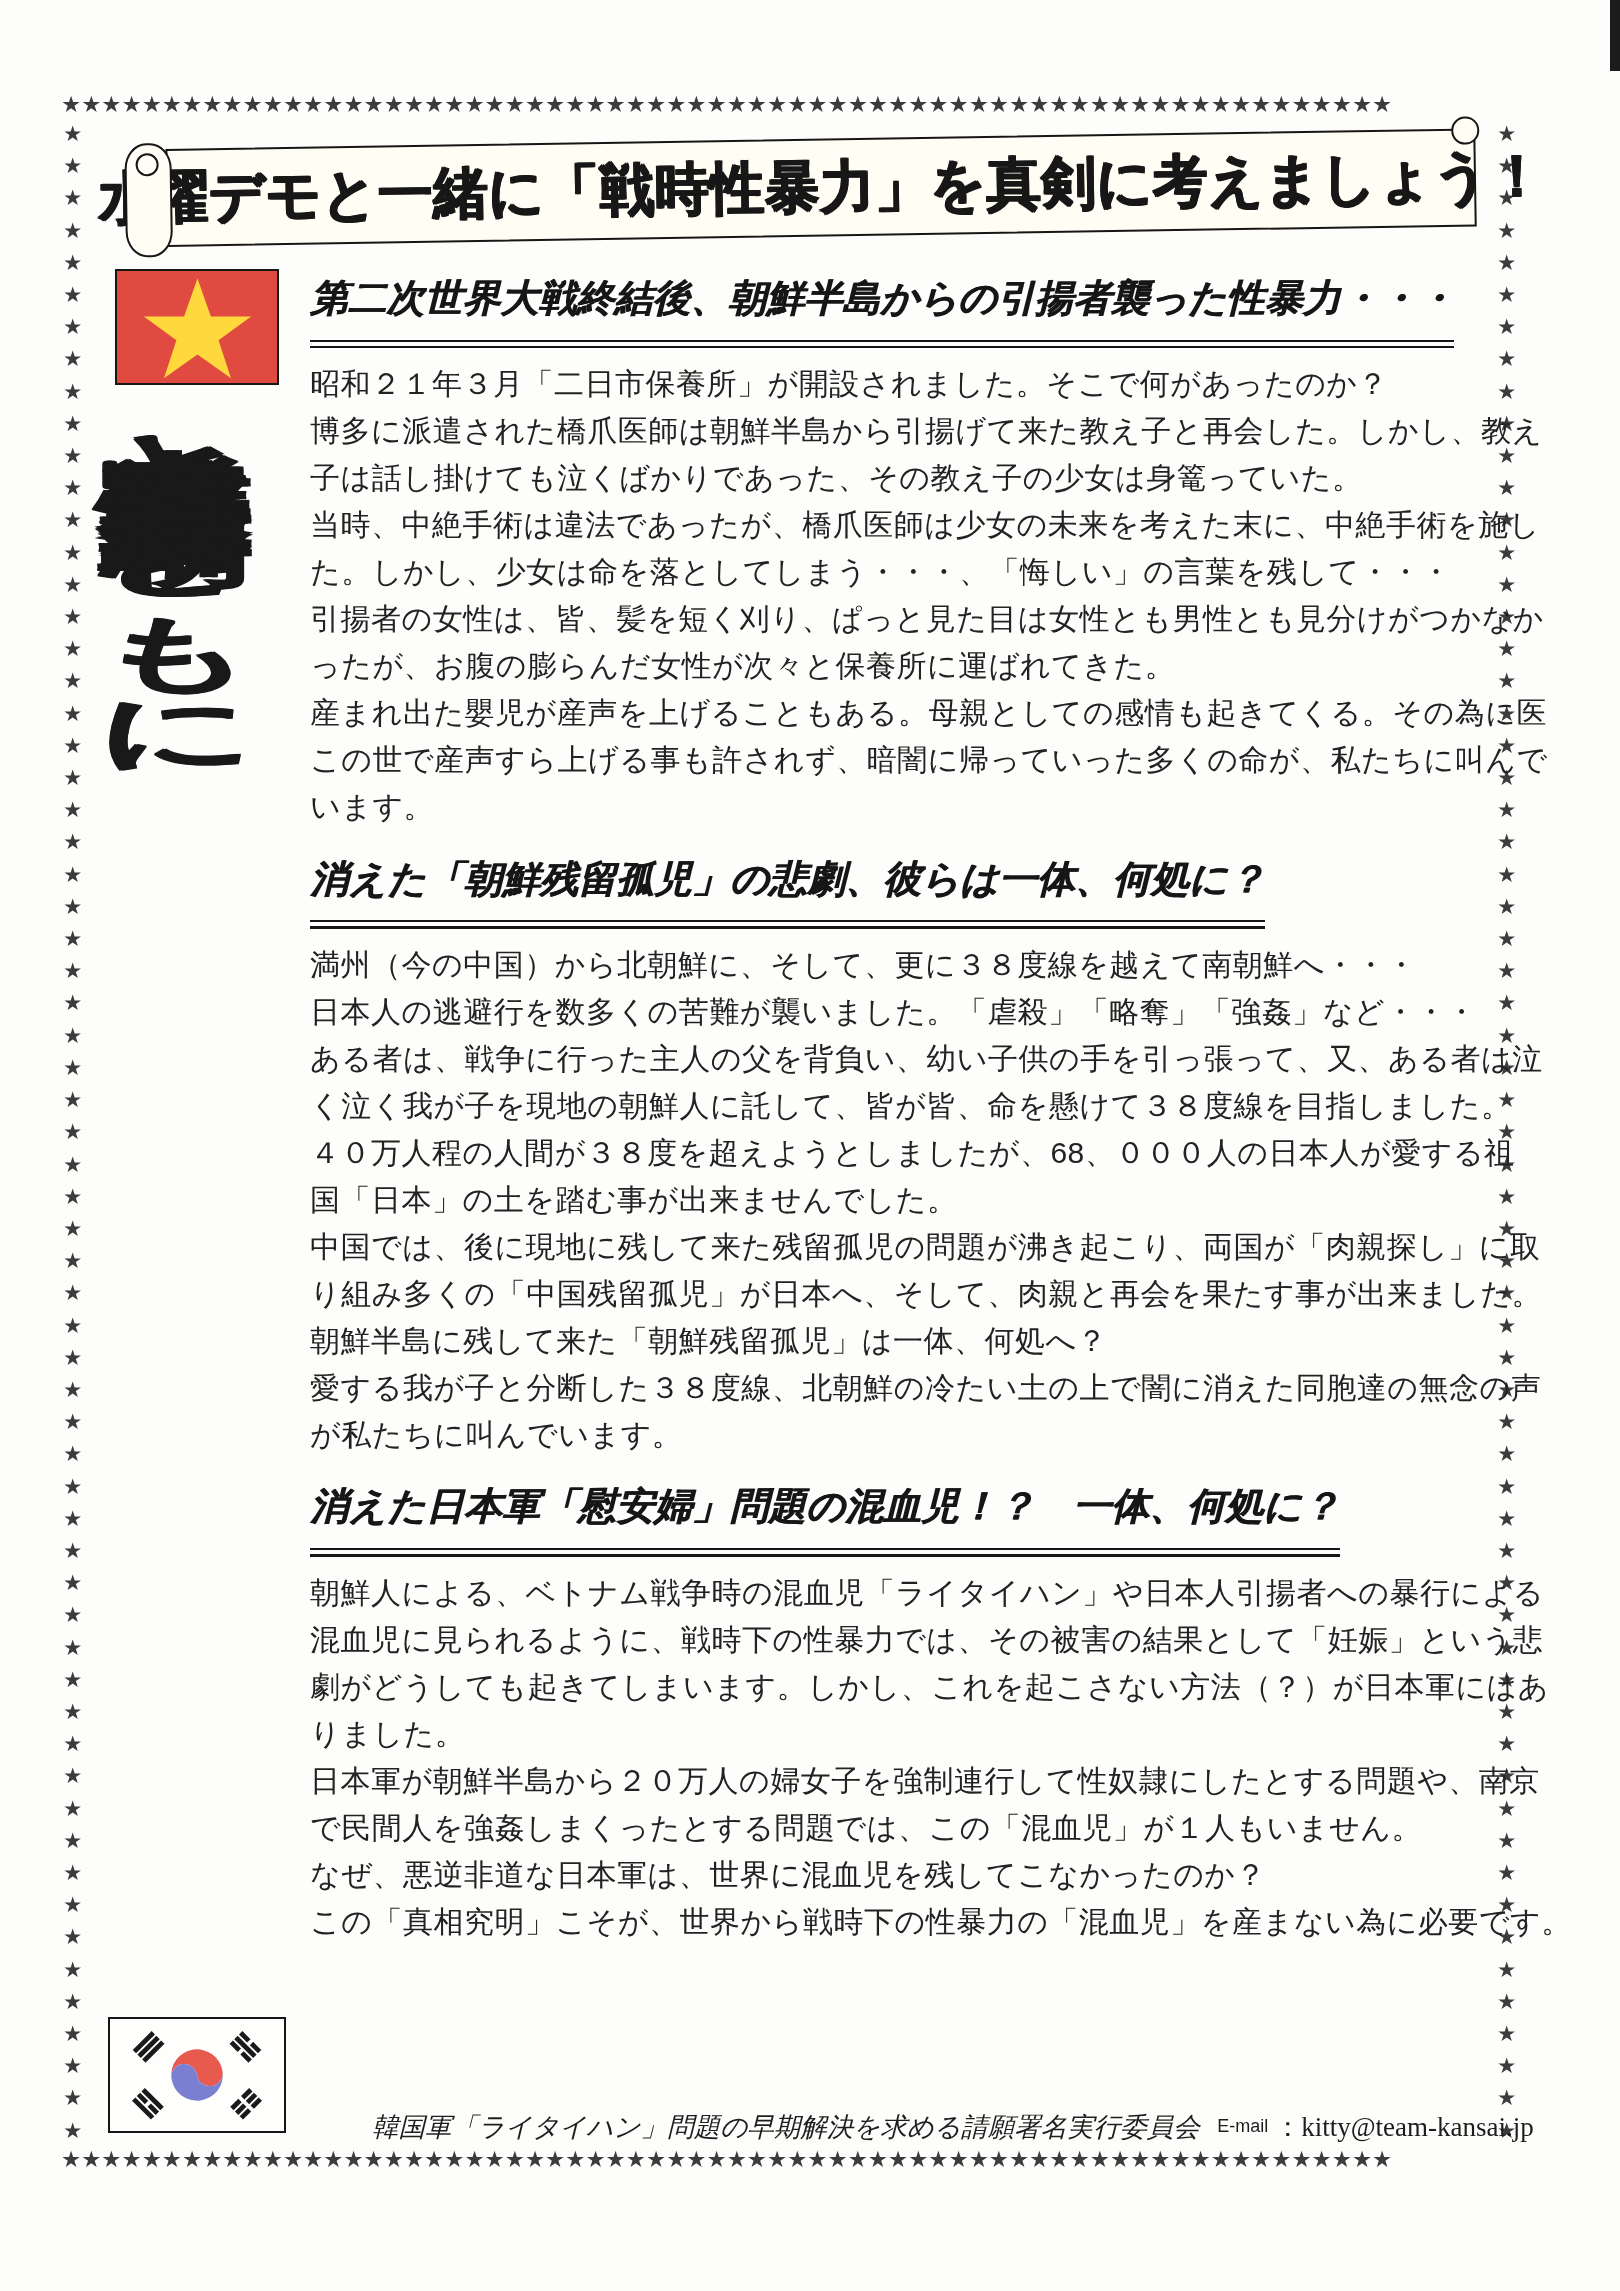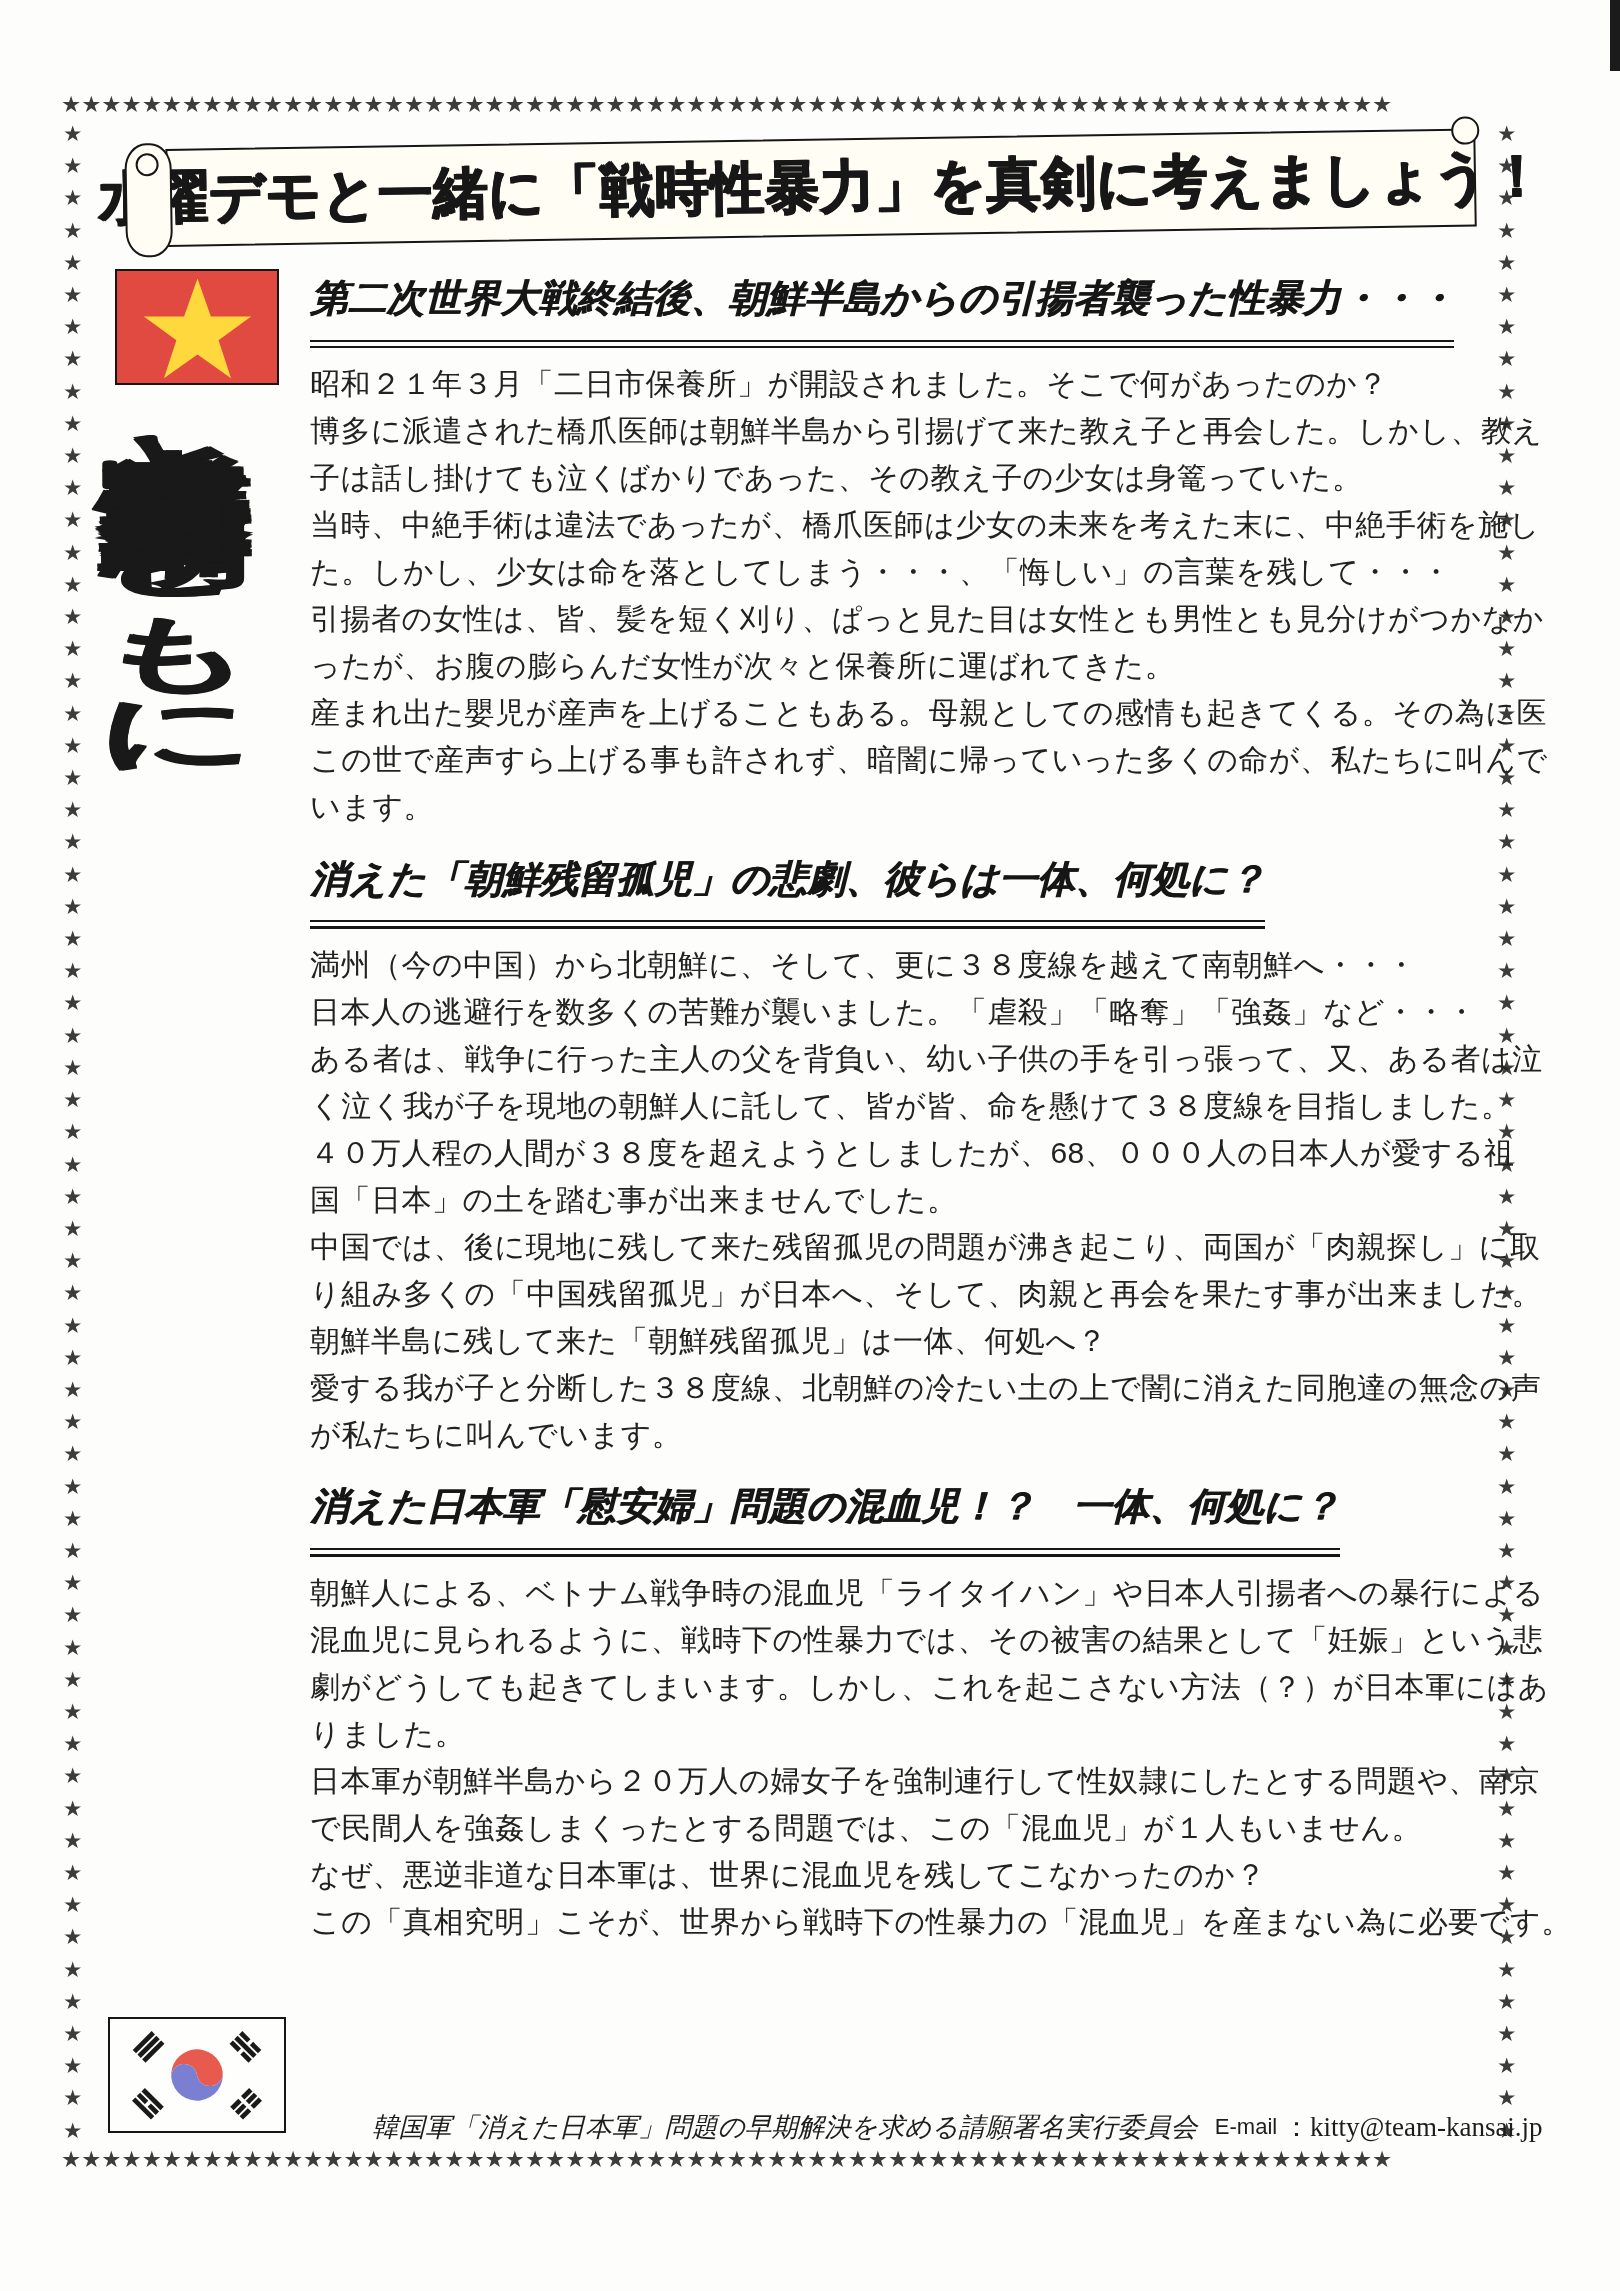--- a/index.html
+++ b/index.html
@@ -87,21 +87,21 @@
   .line{
     height:47px;display:flex;align-items:center;
     font-size:30px;letter-spacing:0.5px;color:#222;white-space:nowrap;
   }
   
   .footer{
     position:absolute;left:372px;top:2105px;width:1117px;height:43px;
     display:flex;align-items:center;white-space:nowrap;color:#1d1d1d;
   }
   .footer .committee{font-size:26.5px;font-style:italic;letter-spacing:0px;}
-  .footer .email-label{font-size:22px;margin-left:17.6px;}
+  .footer .email-label{font-size:18px;margin-left:17.6px;}
   .footer .email-value{font-family:"Liberation Serif",serif;font-size:27px;margin-left:5.9px;}
   
   .scan-mark{position:absolute;right:0;top:0;width:9.8px;height:71px;background:#1b1b1b;}
 </style>
 </head>
 <body>
 
 <div class="page">
 
   <div class="stars-row top">★★★★★★★★★★★★★★★★★★★★★★★★★★★★★★★★★★★★★★★★★★★★★★★★★★★★★★★★★★★★★★★★★★</div>
@@ -327,20 +327,20 @@
           <rect x="2" y="-9" width="12" height="5"></rect>
         <rect x="-14" y="-2" width="12" height="5"></rect>
           <rect x="2" y="-2" width="12" height="5"></rect>
         <rect x="-14" y="5" width="12" height="5"></rect>
           <rect x="2" y="5" width="12" height="5"></rect>
       </g>
     </svg>
   </div>
 
   <div class="footer">
-    <span class="committee">韓国軍「消えた日本軍」問題の早期解決を求める請願署名実行委員会</span>
+    <span class="committee">韓国軍「ライタイハン」問題の早期解決を求める請願署名実行委員会</span>
     <span class="email-label">E-mail</span>
     <span class="email-value">：kitty@team-kansai.jp</span>
   </div>
 
   <div class="scan-mark"></div>
 </div>
 
 
 </body></html>

